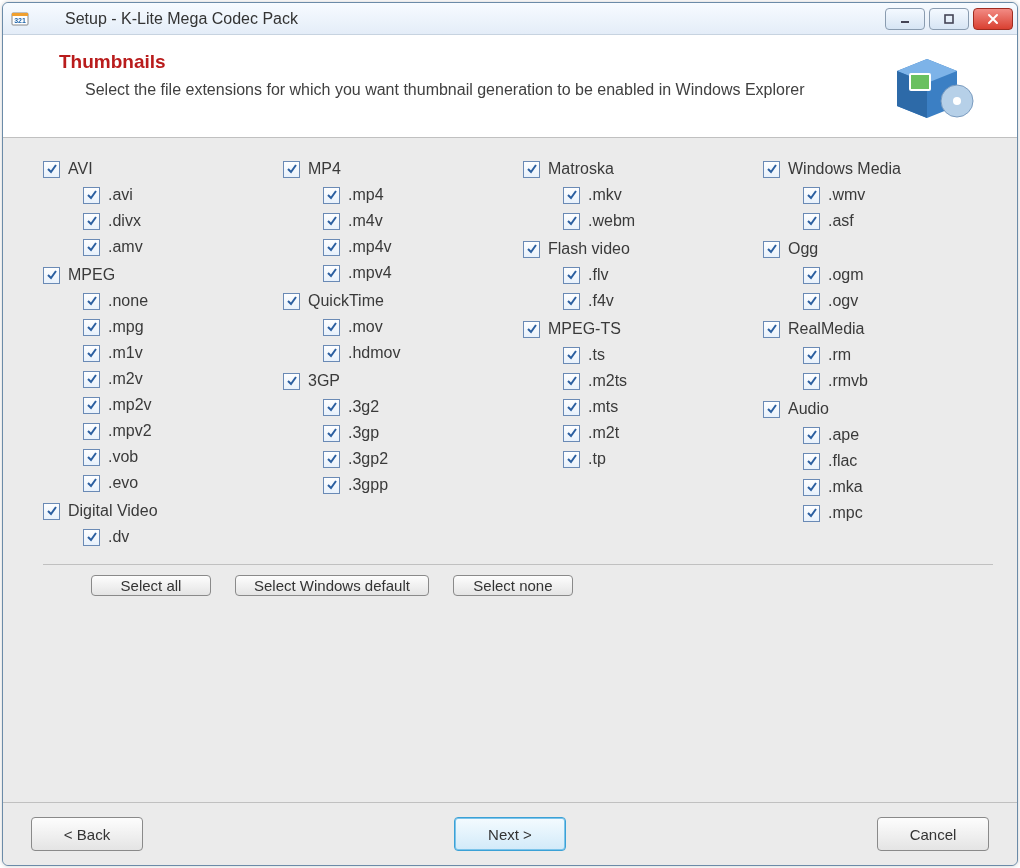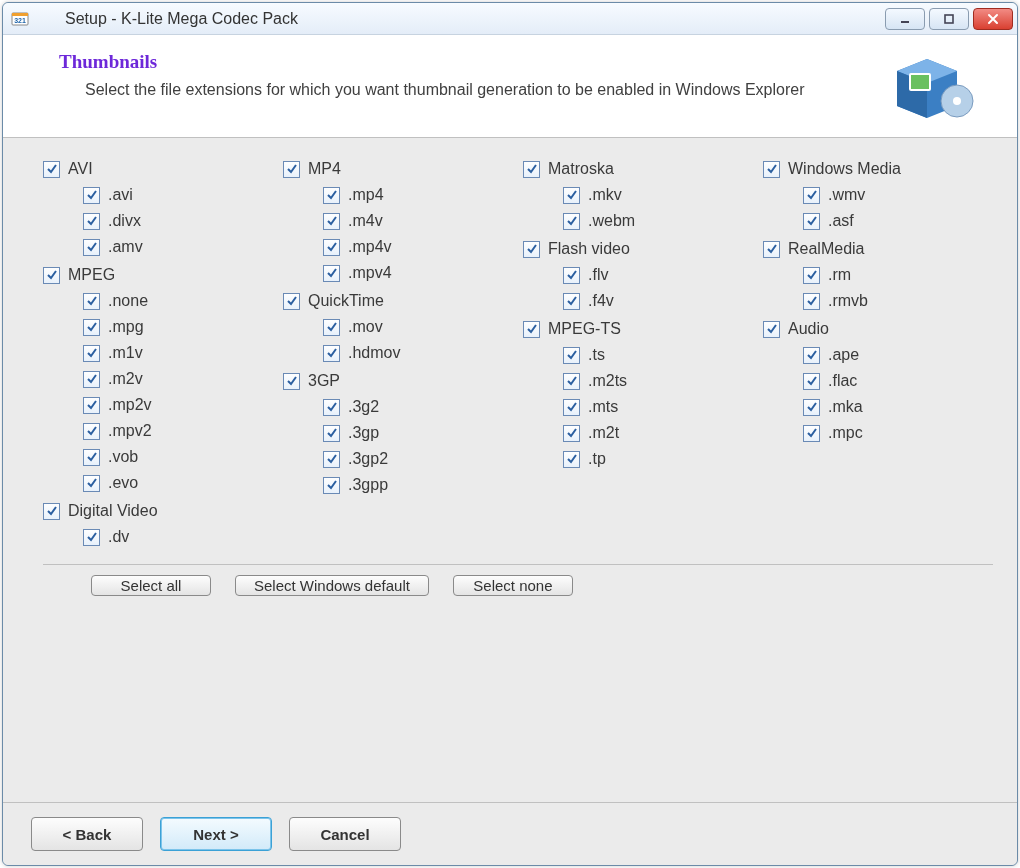--- a/index.html
+++ b/index.html
@@ -66,22 +66,21 @@
     background: #fff;
     border-bottom: 1px solid #c0c0c0;
     display: flex;
     gap: 20px;
   }
   .header-text { flex: 1; }
   .header h2 {
     margin: 0 0 6px 0;
     font-size: 19px;
     font-weight: bold;
-    color: #6d28d9;
-    font-family: Liberation Serif, serif;
+    color: #b91c1c;
   }
   .header .subtitle {
     margin: 0 0 0 26px;
     font-size: 16px;
     color: #404040;
     line-height: 1.4;
   }
   .header-icon { width: 90px; height: 70px; }
 
   .content {
@@ -135,24 +134,23 @@
     display: inline-flex;
     align-items: center; justify-content: center;
     cursor: default;
   }
 
   .footer {
     border-top: 1px solid #c0c0c0;
     padding: 14px 28px;
     background: #ebebeb;
     display: flex;
-    justify-content: flex-start;
+    justify-content: space-between;
     gap: 17px;
     border-radius: 0 0 6px 6px;
-    font-weight: bold;
   }
   .footer .btn { min-width: 112px; height: 34px; }
   .footer .btn.default {
     border: 1px solid #3ba1d6;
     box-shadow: 0 0 0 1px #7cc4ea inset;
     background: linear-gradient(#f4fbff, #d2eaf9);
   }
 </style>
 </head>
 <body>
@@ -580,20 +578,46 @@
               <span>.asf</span>
             </div>
           </div>
           <div class="group">
             <div class="chk-row">
               <span class="chk">
                 <svg viewBox="0 0 12 12">
                   <path d="M2 6 L5 9 L10 2" fill="none" stroke="#2b5fa0" stroke-width="2"></path>
                 </svg>
               </span>
+              <span>Ogg</span>
+            </div>
+            <div class="chk-row sub">
+              <span class="chk">
+                <svg viewBox="0 0 12 12">
+                  <path d="M2 6 L5 9 L10 2" fill="none" stroke="#2b5fa0" stroke-width="2"></path>
+                </svg>
+              </span>
+              <span>.ogm</span>
+            </div>
+            <div class="chk-row sub">
+              <span class="chk">
+                <svg viewBox="0 0 12 12">
+                  <path d="M2 6 L5 9 L10 2" fill="none" stroke="#2b5fa0" stroke-width="2"></path>
+                </svg>
+              </span>
+              <span>.ogv</span>
+            </div>
+          </div>
+          <div class="group">
+            <div class="chk-row">
+              <span class="chk">
+                <svg viewBox="0 0 12 12">
+                  <path d="M2 6 L5 9 L10 2" fill="none" stroke="#2b5fa0" stroke-width="2"></path>
+                </svg>
+              </span>
               <span>RealMedia</span>
             </div>
             <div class="chk-row sub">
               <span class="chk">
                 <svg viewBox="0 0 12 12">
                   <path d="M2 6 L5 9 L10 2" fill="none" stroke="#2b5fa0" stroke-width="2"></path>
                 </svg>
               </span>
               <span>.rm</span>
             </div>

